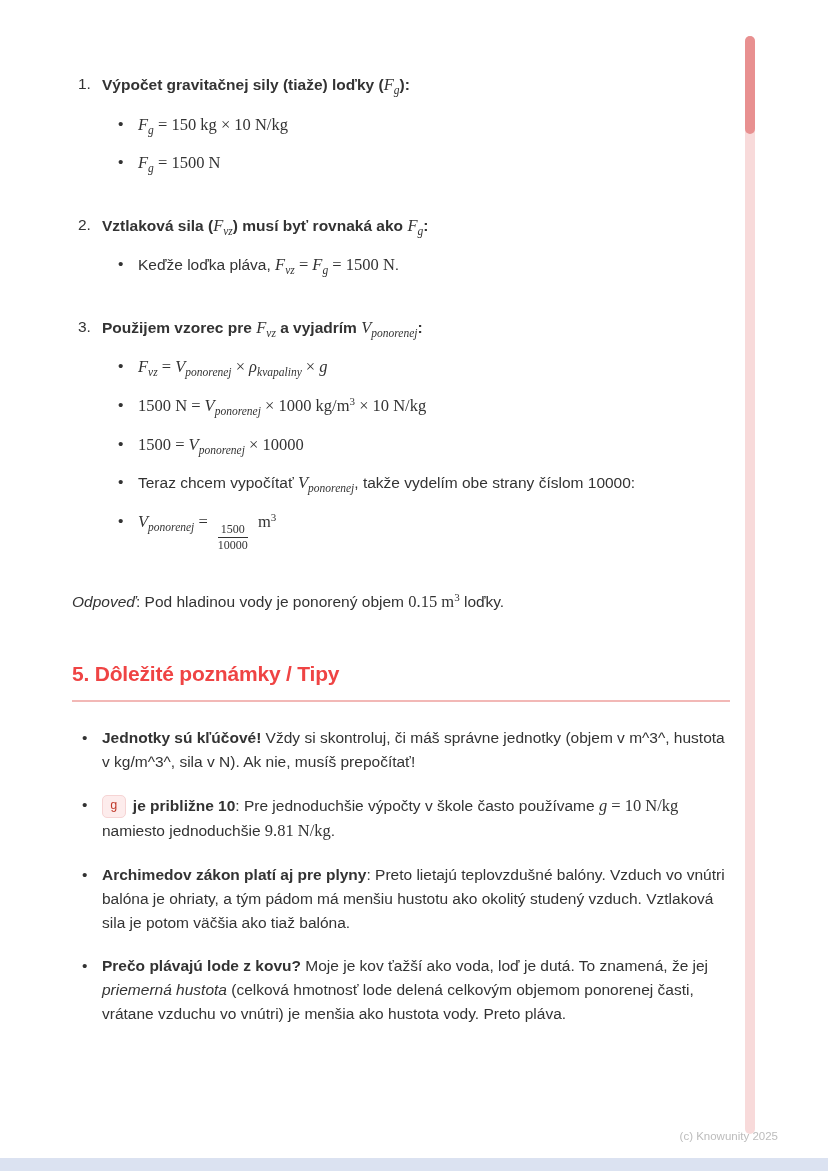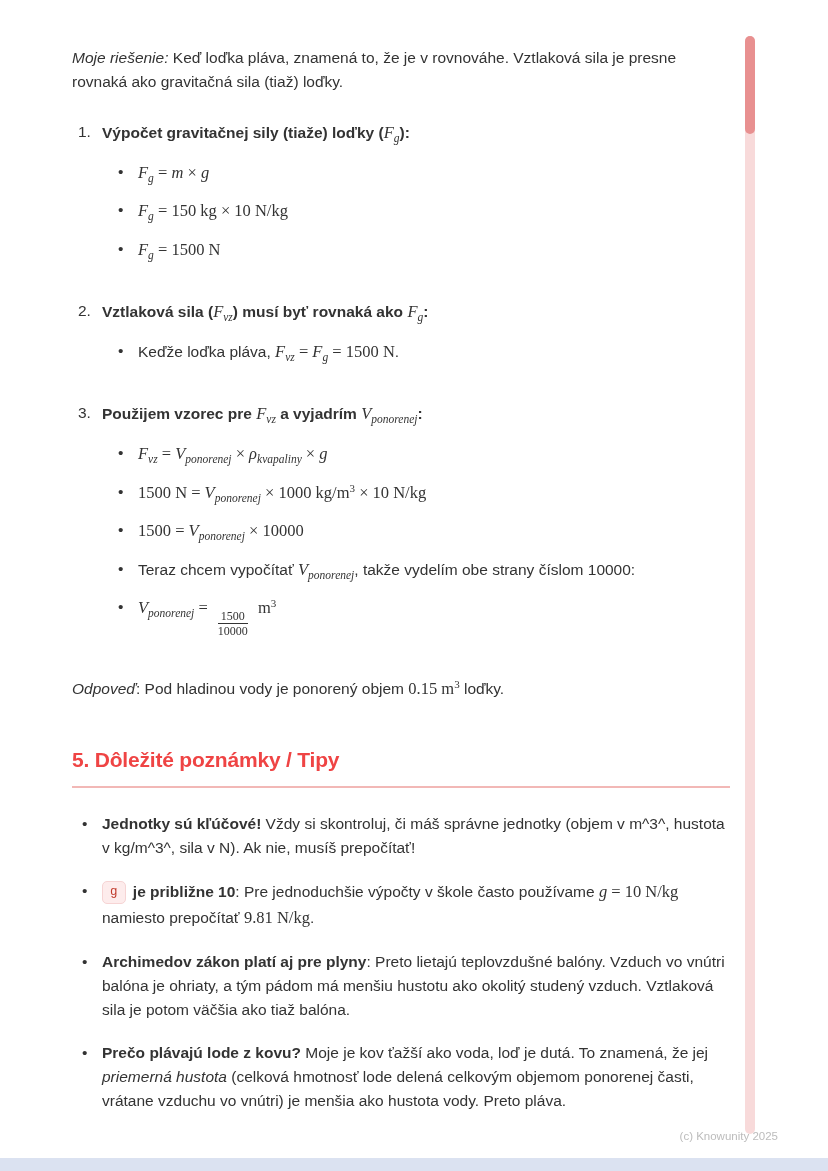--- a/index.html
+++ b/index.html
@@ -80,29 +80,27 @@
     position: absolute; left: 0; bottom: 0; width: 100%; height: 13px;
     background: var(--bottom-band, #dbe2f1);
   }
 </style>
 </head>
 <body>
 
 <div class="page">
   <div class="content">
 
-    <p class="para"><span class="seg seg-i">Moje riešenie:</span><span class="seg seg-t"> Keď loďka pláva, znamená to, že je v rovnováhe. Vztlaková sila je presne rovnaká ako gravitačná sila (tiaž) loďky.</span></p>
 
     <ol class="steps">
       <li>
         <span class="step-num">1.</span>
         <div class="step-body">
           <p class="step-label"><span class="seg seg-b">Výpočet gravitačnej sily (tiaže) loďky (</span><span class="seg seg-m"><em>F</em><sub>g</sub></span><span class="seg seg-b">):</span></p>
           <ul class="sub">
-            <li class="math-line"><span class="seg seg-m"><em>F</em><sub>g</sub> = <em>m</em> × <em>g</em></span></li>
             <li class="math-line"><span class="seg seg-m"><em>F</em><sub>g</sub> = 150 kg × 10 N/kg</span></li>
             <li class="math-line"><span class="seg seg-m"><em>F</em><sub>g</sub> = 1500 N</span></li>
           </ul>
         </div>
       </li>
       <li>
         <span class="step-num">2.</span>
         <div class="step-body">
           <p class="step-label"><span class="seg seg-b">Vztlaková sila (</span><span class="seg seg-m"><em>F</em><sub>vz</sub></span><span class="seg seg-b">) musí byť rovnaká ako </span><span class="seg seg-m"><em>F</em><sub>g</sub></span><span class="seg seg-b">:</span></p>
           <ul class="sub">
@@ -128,21 +126,21 @@
       </li>
     </ol>
 
     <p class="para answer"><span class="seg seg-i">Odpoveď</span><span class="seg seg-t">: Pod hladinou vody je ponorený objem </span><span class="seg seg-m">0.15 m<sup>3</sup></span><span class="seg seg-t"> loďky.</span></p>
 
     <h2 class="tips-heading">5. Dôležité poznámky / Tipy</h2>
     <hr class="divider">
 
     <ul class="tips">
       <li><span class="seg seg-b">Jednotky sú kľúčové!</span><span class="seg seg-t"> Vždy si skontroluj, či máš správne jednotky (objem v m^3^, hustota v kg/m^3^, sila v N). Ak nie, musíš prepočítať!</span></li>
-      <li><span class="seg seg-c">g</span><span class="seg seg-b"> je približne 10</span><span class="seg seg-t">: Pre jednoduchšie výpočty v škole často používame </span><span class="seg seg-m"><em>g</em> = 10 N/kg</span><span class="seg seg-t"> namiesto prepočítať </span><span class="seg seg-m">9.81 N/kg</span><span class="seg seg-t">.</span></li>
+      <li><span class="seg seg-c">g</span><span class="seg seg-b"> je približne 10</span><span class="seg seg-t">: Pre jednoduchšie výpočty v škole často používame </span><span class="seg seg-m"><em>g</em> = 10 N/kg</span><span class="seg seg-t"> namiesto jednoduchšie </span><span class="seg seg-m">9.81 N/kg</span><span class="seg seg-t">.</span></li>
       <li><span class="seg seg-b">Archimedov zákon platí aj pre plyny</span><span class="seg seg-t">: Preto lietajú teplovzdušné balóny. Vzduch vo vnútri balóna je ohriaty, a tým pádom má menšiu hustotu ako okolitý studený vzduch. Vztlaková sila je potom väčšia ako tiaž balóna.</span></li>
       <li><span class="seg seg-b">Prečo plávajú lode z kovu?</span><span class="seg seg-t"> Moje je kov ťažší ako voda, loď je dutá. To znamená, že jej </span><span class="seg seg-i">priemerná hustota</span><span class="seg seg-t"> (celková hmotnosť lode delená celkovým objemom ponorenej časti, vrátane vzduchu vo vnútri) je menšia ako hustota vody. Preto pláva.</span></li>
 
     </ul>
 
   </div>
 
   <div class="scrollbar-track">
     <div class="scrollbar-thumb"></div>
   </div>

